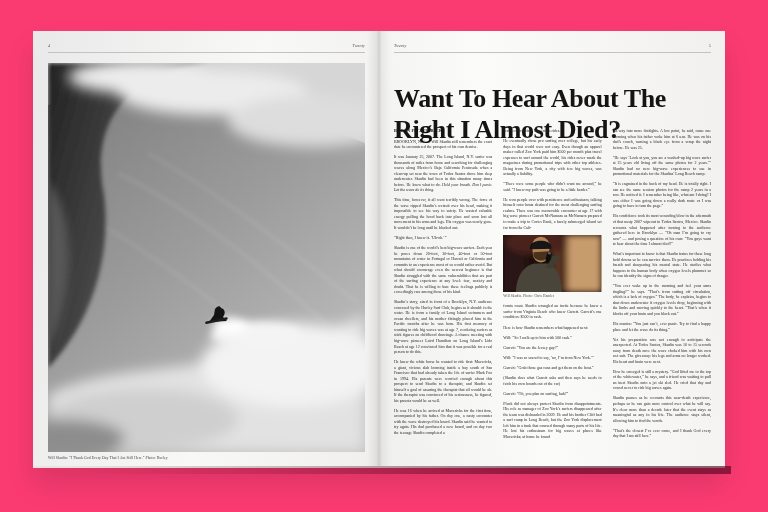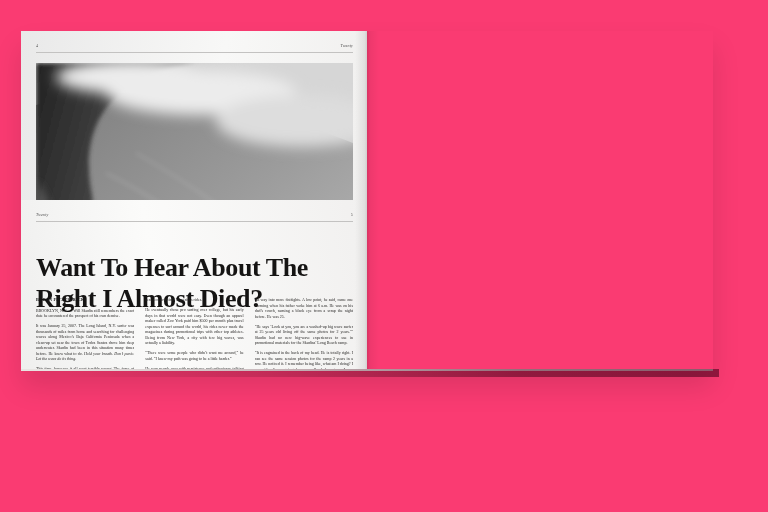--- a/index.html
+++ b/index.html
@@ -2,25 +2,24 @@
 <html><head>
 <meta charset="utf-8">
 <style>
   html,body{margin:0;padding:0;}
   body{
     width:768px;height:512px;overflow:hidden;position:relative;
     background:#FA3B72;
     font-family:"Liberation Serif","DejaVu Serif",serif;
   }
   .spread{
-    position:absolute;left:21px;top:31px;width:692px;height:340px;
+    position:absolute;left:33px;top:31px;width:692px;height:437px;
     display:flex;box-sizing:border-box;
     border-bottom:2px solid #e7e4e2;
     box-shadow:0 16px 26px rgba(0,0,0,0.12);
-    flex-direction:column;
   }
   .spread::after{
     content:"";position:absolute;left:40px;right:-6px;top:100%;height:8px;
     background:linear-gradient(to right,
       rgba(70,0,25,0) 0%, rgba(70,0,25,0.18) 30%,
       rgba(70,0,25,0.52) 70%, rgba(75,0,28,0.6) 100%);
   }
   .page{width:50%;height:100%;position:relative;overflow:hidden;}
   .page-left{background:linear-gradient(100deg,#e9e9e9 0%,#f8f8f7 55%,#f0efee 100%);}
   .page-right{background:linear-gradient(80deg,#efefee 0%,#fbfbfa 40%,#f1f0ef 100%);}

